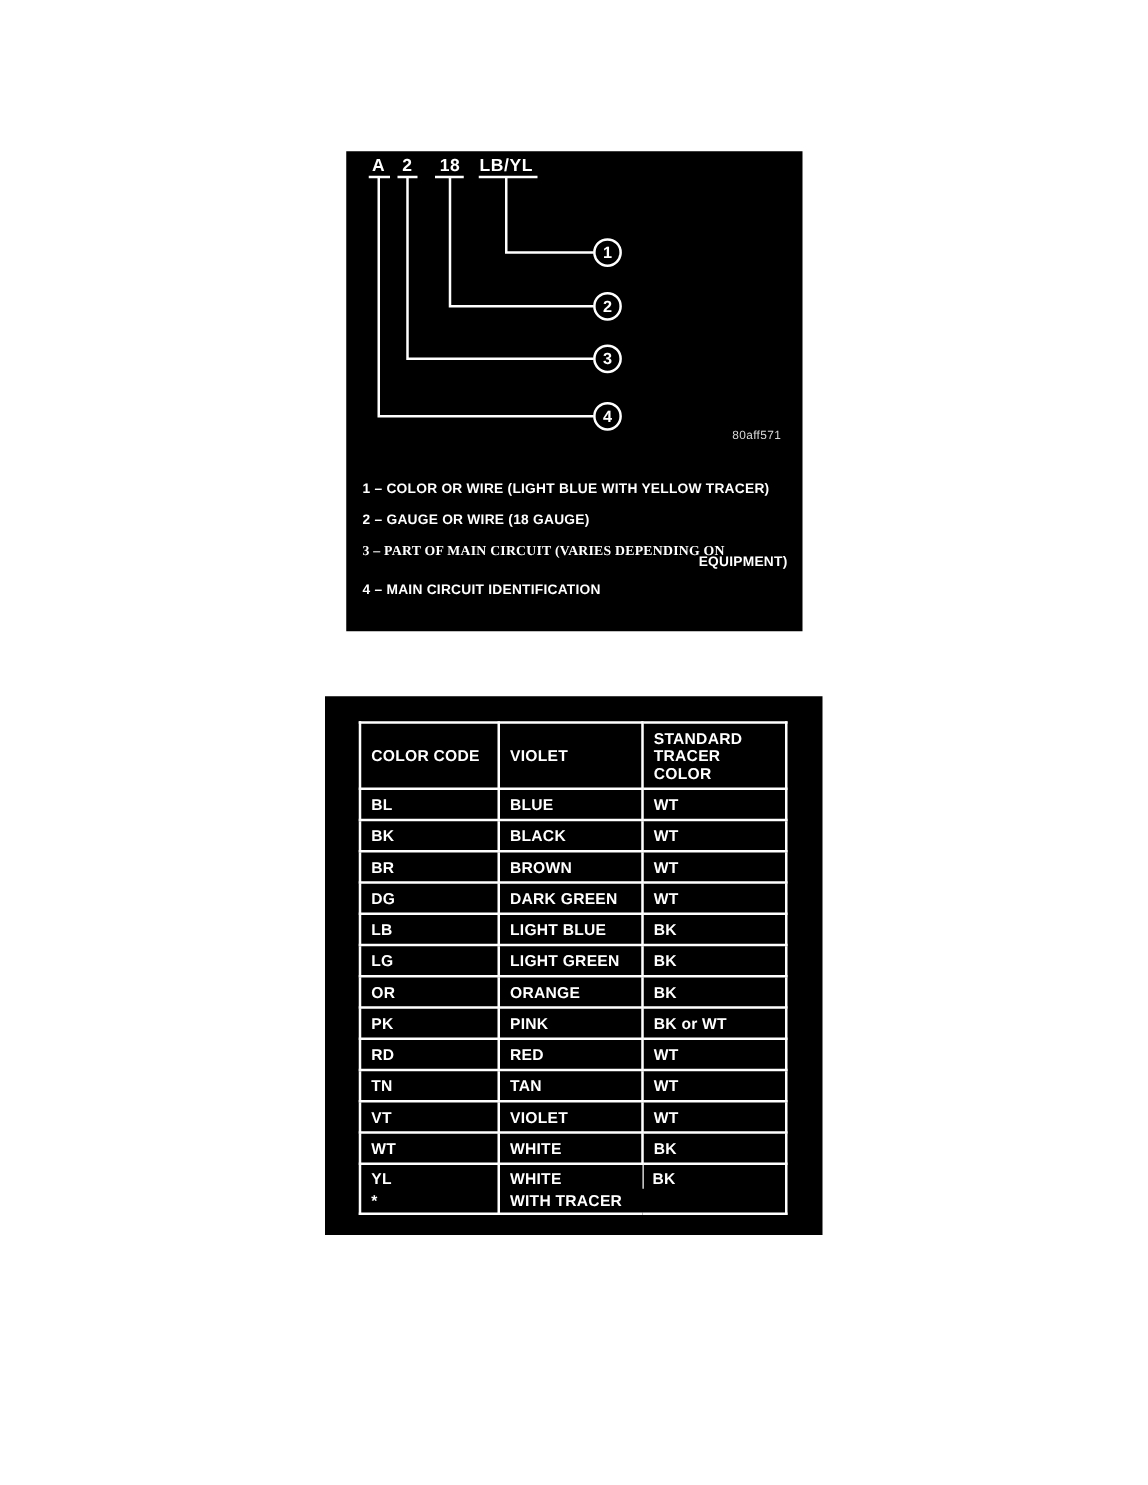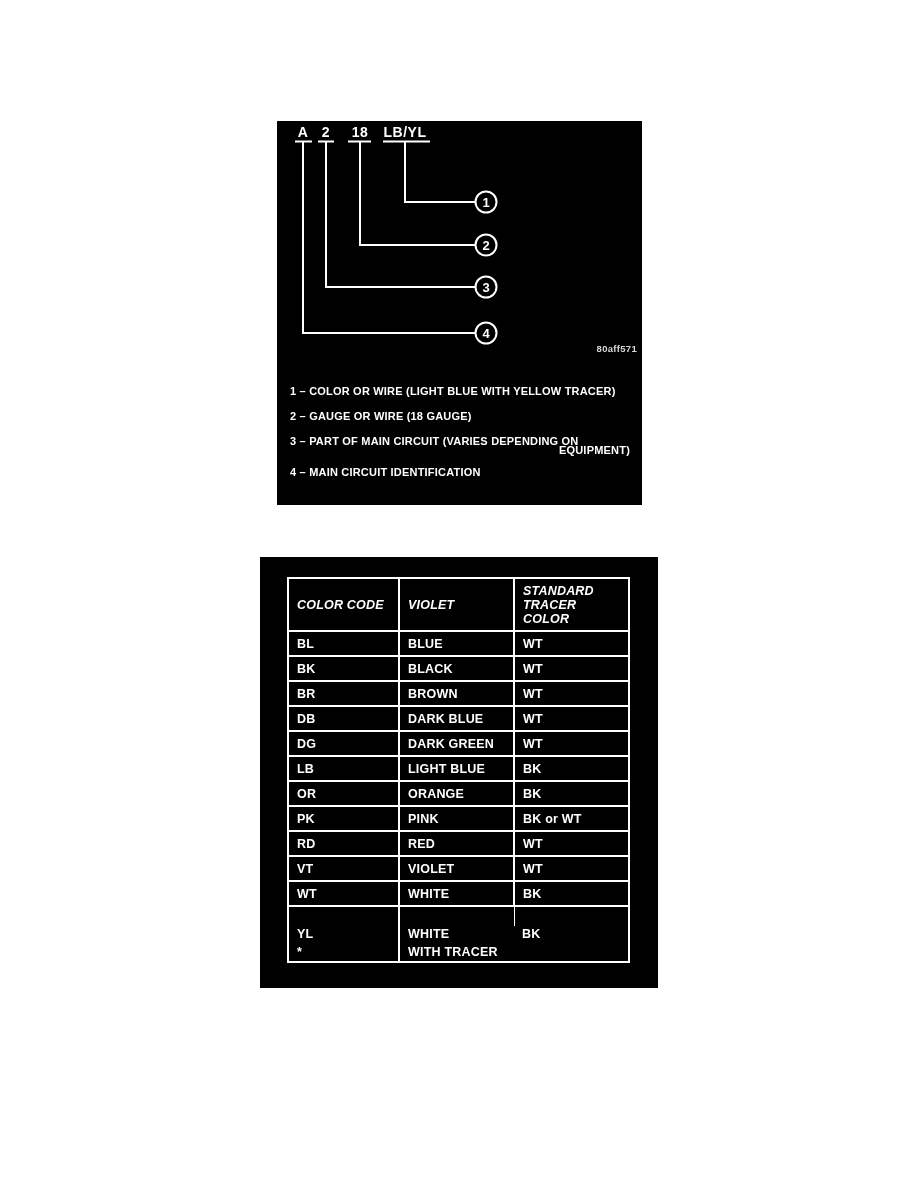--- a/index.html
+++ b/index.html
@@ -26,23 +26,23 @@
     fill: #ffffff;
     font-family: "Liberation Sans", sans-serif;
     font-weight: bold;
   }
   .code-label { font-size: 14px; letter-spacing: 0.5px; }
   .callout-num { font-size: 13px; }
 
   .figure-id {
     position: absolute;
     top: 222px;
-    right: 5px;
+    right: 17px;
     font-size: 9.5px;
-    font-weight: bold;
+    font-weight: normal;
     color: #d8d8d8;
     letter-spacing: 0.3px;
   }
   .legend {
     position: absolute;
     left: 13px;
     top: 264px;
     width: 340px;
     font-size: 11px;
     font-weight: bold;
@@ -67,24 +67,24 @@
   .color-table col.c3 { width: 115px; }
   .color-table th, .color-table td {
     border: 2px solid #ffffff;
     text-align: left;
     padding-left: 8px;
     font-weight: bold;
     font-size: 12.5px;
     letter-spacing: 0.2px;
     overflow: hidden;
   }
-  .color-table th { height: 53px; vertical-align: middle; line-height: 14px; font-style: italic; }
+  .color-table th { height: 53px; vertical-align: middle; line-height: 14px; }
   .color-table th.th-tracer { padding-right: 26px; }
   .color-table td { height: 25px; vertical-align: middle; }
-  .color-table tr.footer-row td { height: 39px; vertical-align: top; padding-top: 18px; line-height: 18px; }
+  .color-table tr.footer-row td { height: 39px; vertical-align: top; padding-top: 2px; line-height: 18px; }
   .color-table tr.footer-row td.no-right { border-right: 0; }
   .color-table tr.footer-row td.no-left { border-left: 0; position: relative; }
   .half-divider {
     position: absolute;
     left: -1px;
     top: 0;
     width: 2px;
     height: 19px;
     background: #ffffff;
   }
@@ -126,21 +126,21 @@
       <text class="callout-num" x="209" y="128.5" text-anchor="middle">2</text>
       <text class="callout-num" x="209" y="170.5" text-anchor="middle">3</text>
       <text class="callout-num" x="209" y="216.5" text-anchor="middle">4</text>
     </svg>
 
     <div class="figure-id">80aff571</div>
 
     <div class="legend">
       <div class="legend-line">1 – COLOR OR WIRE (LIGHT BLUE WITH YELLOW TRACER)</div>
       <div class="legend-line">2 – GAUGE OR WIRE (18 GAUGE)</div>
-      <div class="legend-line" style="margin-bottom:0;">3 – PART OF MAIN CIRCUIT (VARIES DEPENDING ON</div>
+      <div class="legend-line" style="margin-bottom:0;font-family:Liberation Serif, serif;">3 – PART OF MAIN CIRCUIT (VARIES DEPENDING ON</div>
       <div class="legend-line cont">EQUIPMENT)</div>
       <div class="legend-line">4 – MAIN CIRCUIT IDENTIFICATION</div>
     </div>
   </div>
 
   <div class="panel" id="figure2">
     <table class="color-table">
       <colgroup>
           <col class="c1">
           <col class="c2">
@@ -163,47 +163,52 @@
           <td>BK</td>
           <td>BLACK</td>
           <td>WT</td>
         </tr>
         <tr>
           <td>BR</td>
           <td>BROWN</td>
           <td>WT</td>
         </tr>
         <tr>
-          <td>DB</td>
-          <td>DARK BLUE</td>
-          <td>WT</td>
-        </tr>
-        <tr>
           <td>DG</td>
           <td>DARK GREEN</td>
           <td>WT</td>
         </tr>
         <tr>
           <td>LB</td>
           <td>LIGHT BLUE</td>
+          <td>BK</td>
+        </tr>
+        <tr>
+          <td>LG</td>
+          <td>LIGHT GREEN</td>
           <td>BK</td>
         </tr>
         <tr>
           <td>OR</td>
           <td>ORANGE</td>
           <td>BK</td>
         </tr>
         <tr>
           <td>PK</td>
           <td>PINK</td>
           <td>BK or WT</td>
         </tr>
         <tr>
           <td>RD</td>
           <td>RED</td>
+          <td>WT</td>
+        </tr>
+        <tr>
+          <td>TN</td>
+          <td>TAN</td>
           <td>WT</td>
         </tr>
         <tr>
           <td>VT</td>
           <td>VIOLET</td>
           <td>WT</td>
         </tr>
         <tr>
           <td>WT</td>
           <td>WHITE</td>

